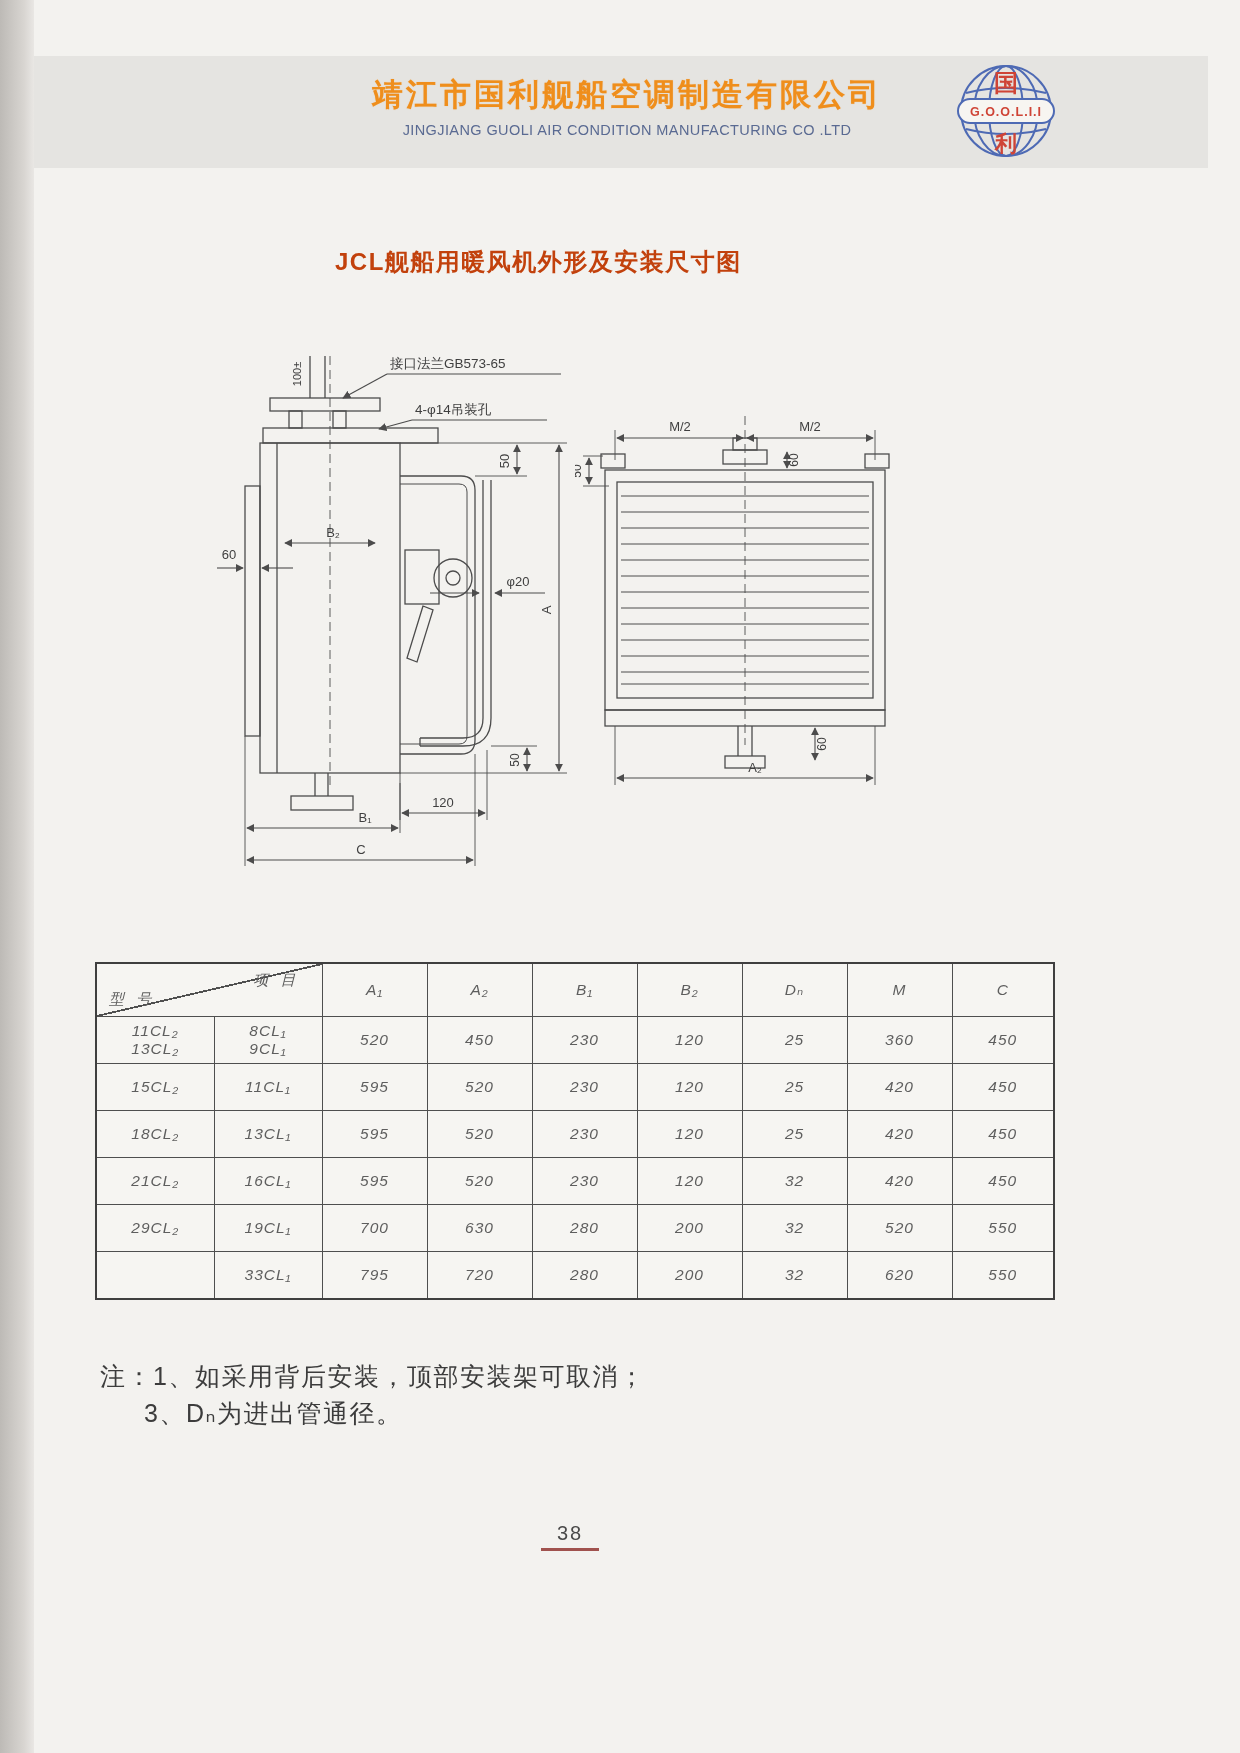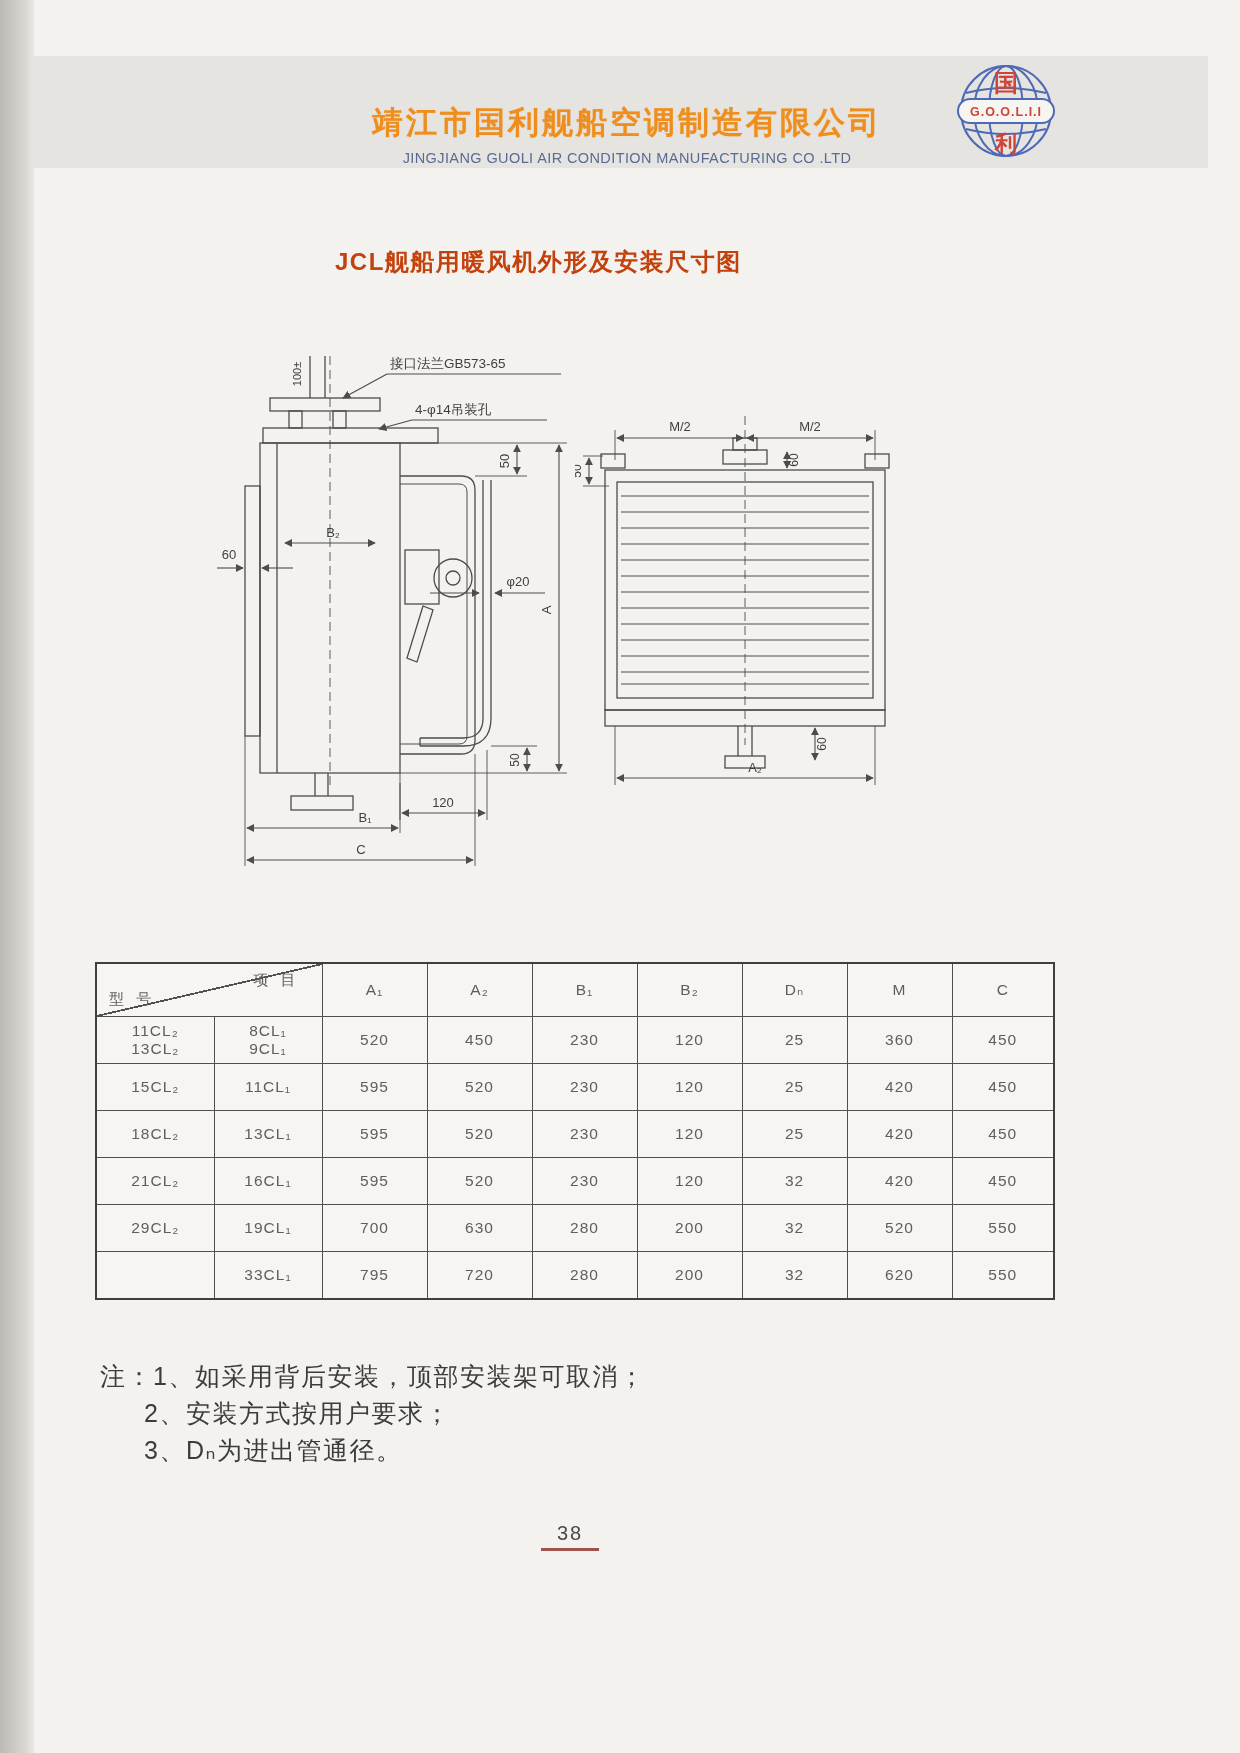--- a/index.html
+++ b/index.html
@@ -18,21 +18,20 @@
     position:absolute;left:34px;top:56px;width:1174px;height:112px;
     background:#e5e4e1;
   }
   .company-block{
     position:absolute;left:338px;top:18px;text-align:center;
   }
   .company-cn{
     font-size:31px;font-weight:bold;color:#ef8e1c;letter-spacing:3px;
     text-shadow:0 0 1px rgba(239,142,28,.4);
     white-space:nowrap;
-    margin-top:28px;
   }
   .company-en{
     font-size:14.5px;color:#5a6a92;letter-spacing:.4px;margin-top:6px;
     font-weight:normal;white-space:nowrap;
   }
   .logo{position:absolute;left:920px;top:3px;width:104px;height:104px;}
   .doc-title{
     position:absolute;left:335px;top:246px;
     font-size:24px;font-weight:bold;color:#c2410c;letter-spacing:1.5px;
     white-space:nowrap;
@@ -43,21 +42,21 @@
   table.spec{
     border-collapse:collapse;table-layout:fixed;width:958px;
     background:#f6f5f2;
   }
   table.spec th,table.spec td{
     border:1.6px solid #4f4f4f;
     text-align:center;vertical-align:middle;
     font-size:15.5px;color:#5e5e5e;letter-spacing:1px;
     padding:0;
   }
-  table.spec{border:2.5px solid #3f3f3f;}
+  table.spec{border:2.5px solid #3f3f3f;font-style:italic;}
   table.spec th{font-weight:normal;height:52px;}
   table.spec td{height:46px;}
   td.model{white-space:pre-line;line-height:1.15;font-size:14.5px;}
   th.corner{
     position:relative;
     background:
       linear-gradient(to bottom right,
         transparent calc(50% - 0.9px),
         #4f4f4f calc(50% - 0.9px),
         #4f4f4f calc(50% + 0.9px),
@@ -315,20 +314,19 @@
       <td>32</td>
       <td>620</td>
       <td>550</td>
     </tr>
   </tbody>
     </table>
 </div>
 
 <div class="notes">
   <div><span>注：</span><span>1、如采用背后安装，顶部安装架可取消；</span></div>
-  <div class="indent">2、安装方式按用户要求；</div>
   <div class="indent">3、Dₙ为进出管通径。</div>
 </div>
 
 <div class="page-num">
   <div>38</div>
   <div class="rule"></div>
 </div>
 
 </body></html>

